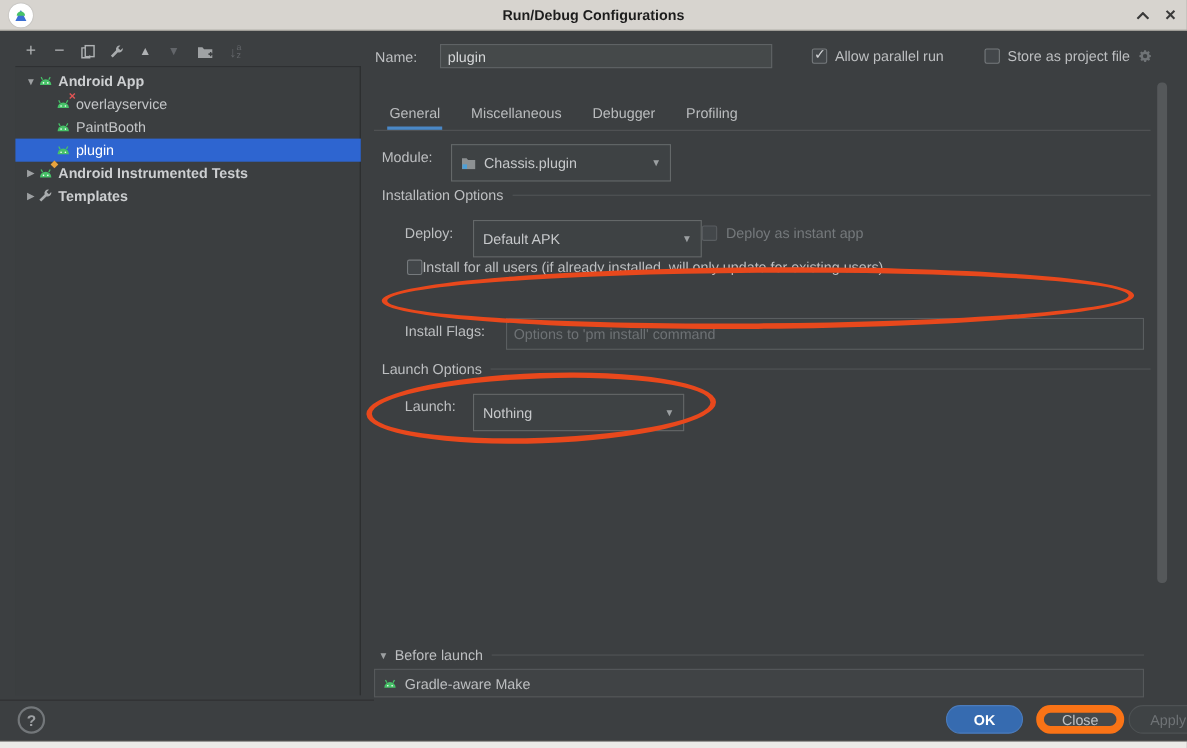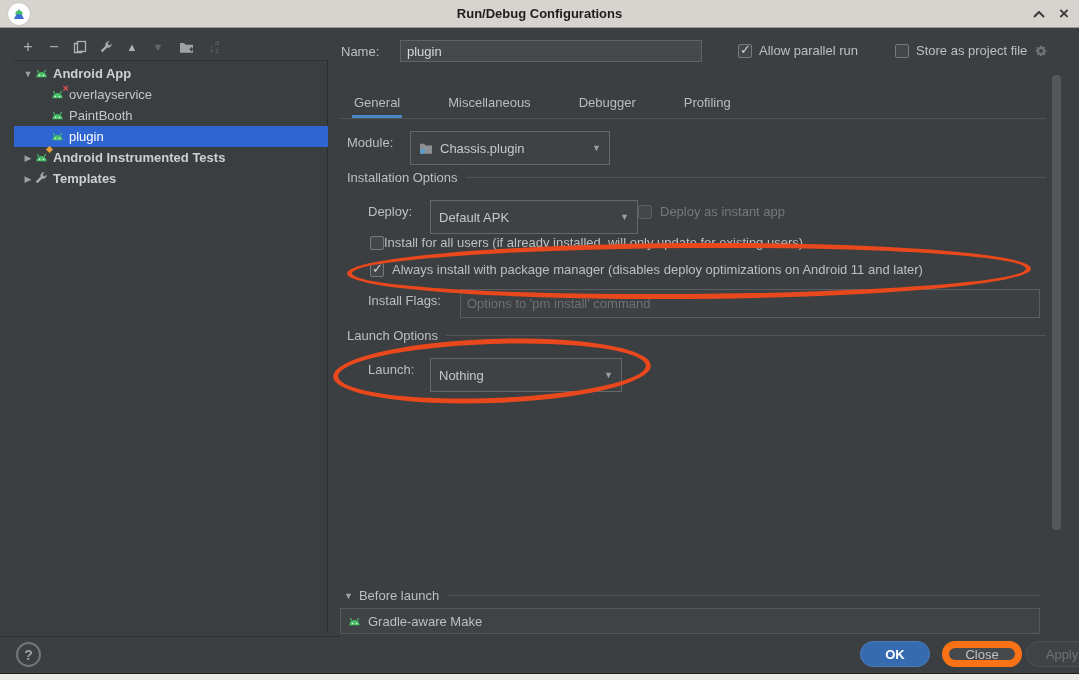--- a/index.html
+++ b/index.html
@@ -49,21 +49,21 @@
   .dropdown { background:#3e4244; border:1px solid #646869; height:23px; display:flex; align-items:center;
     padding:16px 8px; cursor:pointer; color:#c6c8ca; }
   .dropdown .dd-arrow { margin-left:auto; color:#9ca0a2; font-size:9px; }
   .cb { width:14px; height:14px; background:#43474a; border:1px solid #767a7d; border-radius:2px;
     position:relative; cursor:pointer; flex:none; }
   .cb.checked::after { content:"✓"; position:absolute; left:1px; top:-3px; color:#d2d4d6; font-size:13px; font-weight:bold; }
   .cb.disabled { border-color:#595d60; }
   .row { display:flex; align-items:center; }
 
   
-  #tabs { left:340px; top:90px; width:706px; height:29px; border-bottom:1px solid #515456; display:flex; gap:44px; padding-left:12px; }
+  #tabs { left:340px; top:90px; width:706px; height:29px; border-bottom:1px solid #515456; display:flex; gap:24px; padding-left:12px; }
   .tab { height:28px; display:flex; align-items:center; color:#babcbe; cursor:pointer; padding:0 2px; border-bottom:3px solid transparent; }
   .tab.active { border-bottom:3px solid #4a88c7; }
 
   .sect { display:flex; align-items:center; }
   .sect .sect-line { flex:1; height:1px; background:#515456; margin-left:8px; }
 
   
   #task-box { left:340px; top:608px; width:700px; height:26px; background:#404345; border:1px solid #56595b;
     display:flex; align-items:center; padding-left:6px; gap:6px; }
 
@@ -254,24 +254,20 @@
   <div class="abs row" style="left:638px; top:204px; gap:8px;">
     <span class="cb disabled"></span>
     <span class="dim">Deploy as instant app</span>
   </div>
 
   <div class="abs row" style="left:370px; top:235px; gap:0;">
     <span class="cb"></span>
     <span class="label">Install for all users (if already installed, will only update for existing users)</span>
   </div>
 
-  <div class="abs row" style="left:370px; top:262px; gap:8px;">
-    <span class="cb checked"></span>
-    <span class="label">Always install with package manager (disables deploy optimizations on Android 11 and later)</span>
-  </div>
 
   <span class="abs label" style="left:368px; top:293px;">Install Flags:</span>
   <input class="abs text flags" style="left: 460px; top: 289px; width: 580px; height: 29px;" placeholder="Options to 'pm install' command">
 
   <div class="abs sect" style="left:347px; top:328px; width:699px;">
     <span>Launch Options</span>
     <span class="sect-line"></span>
   </div>
 
   <span class="abs label" style="left:368px; top:362px;">Launch:</span>

